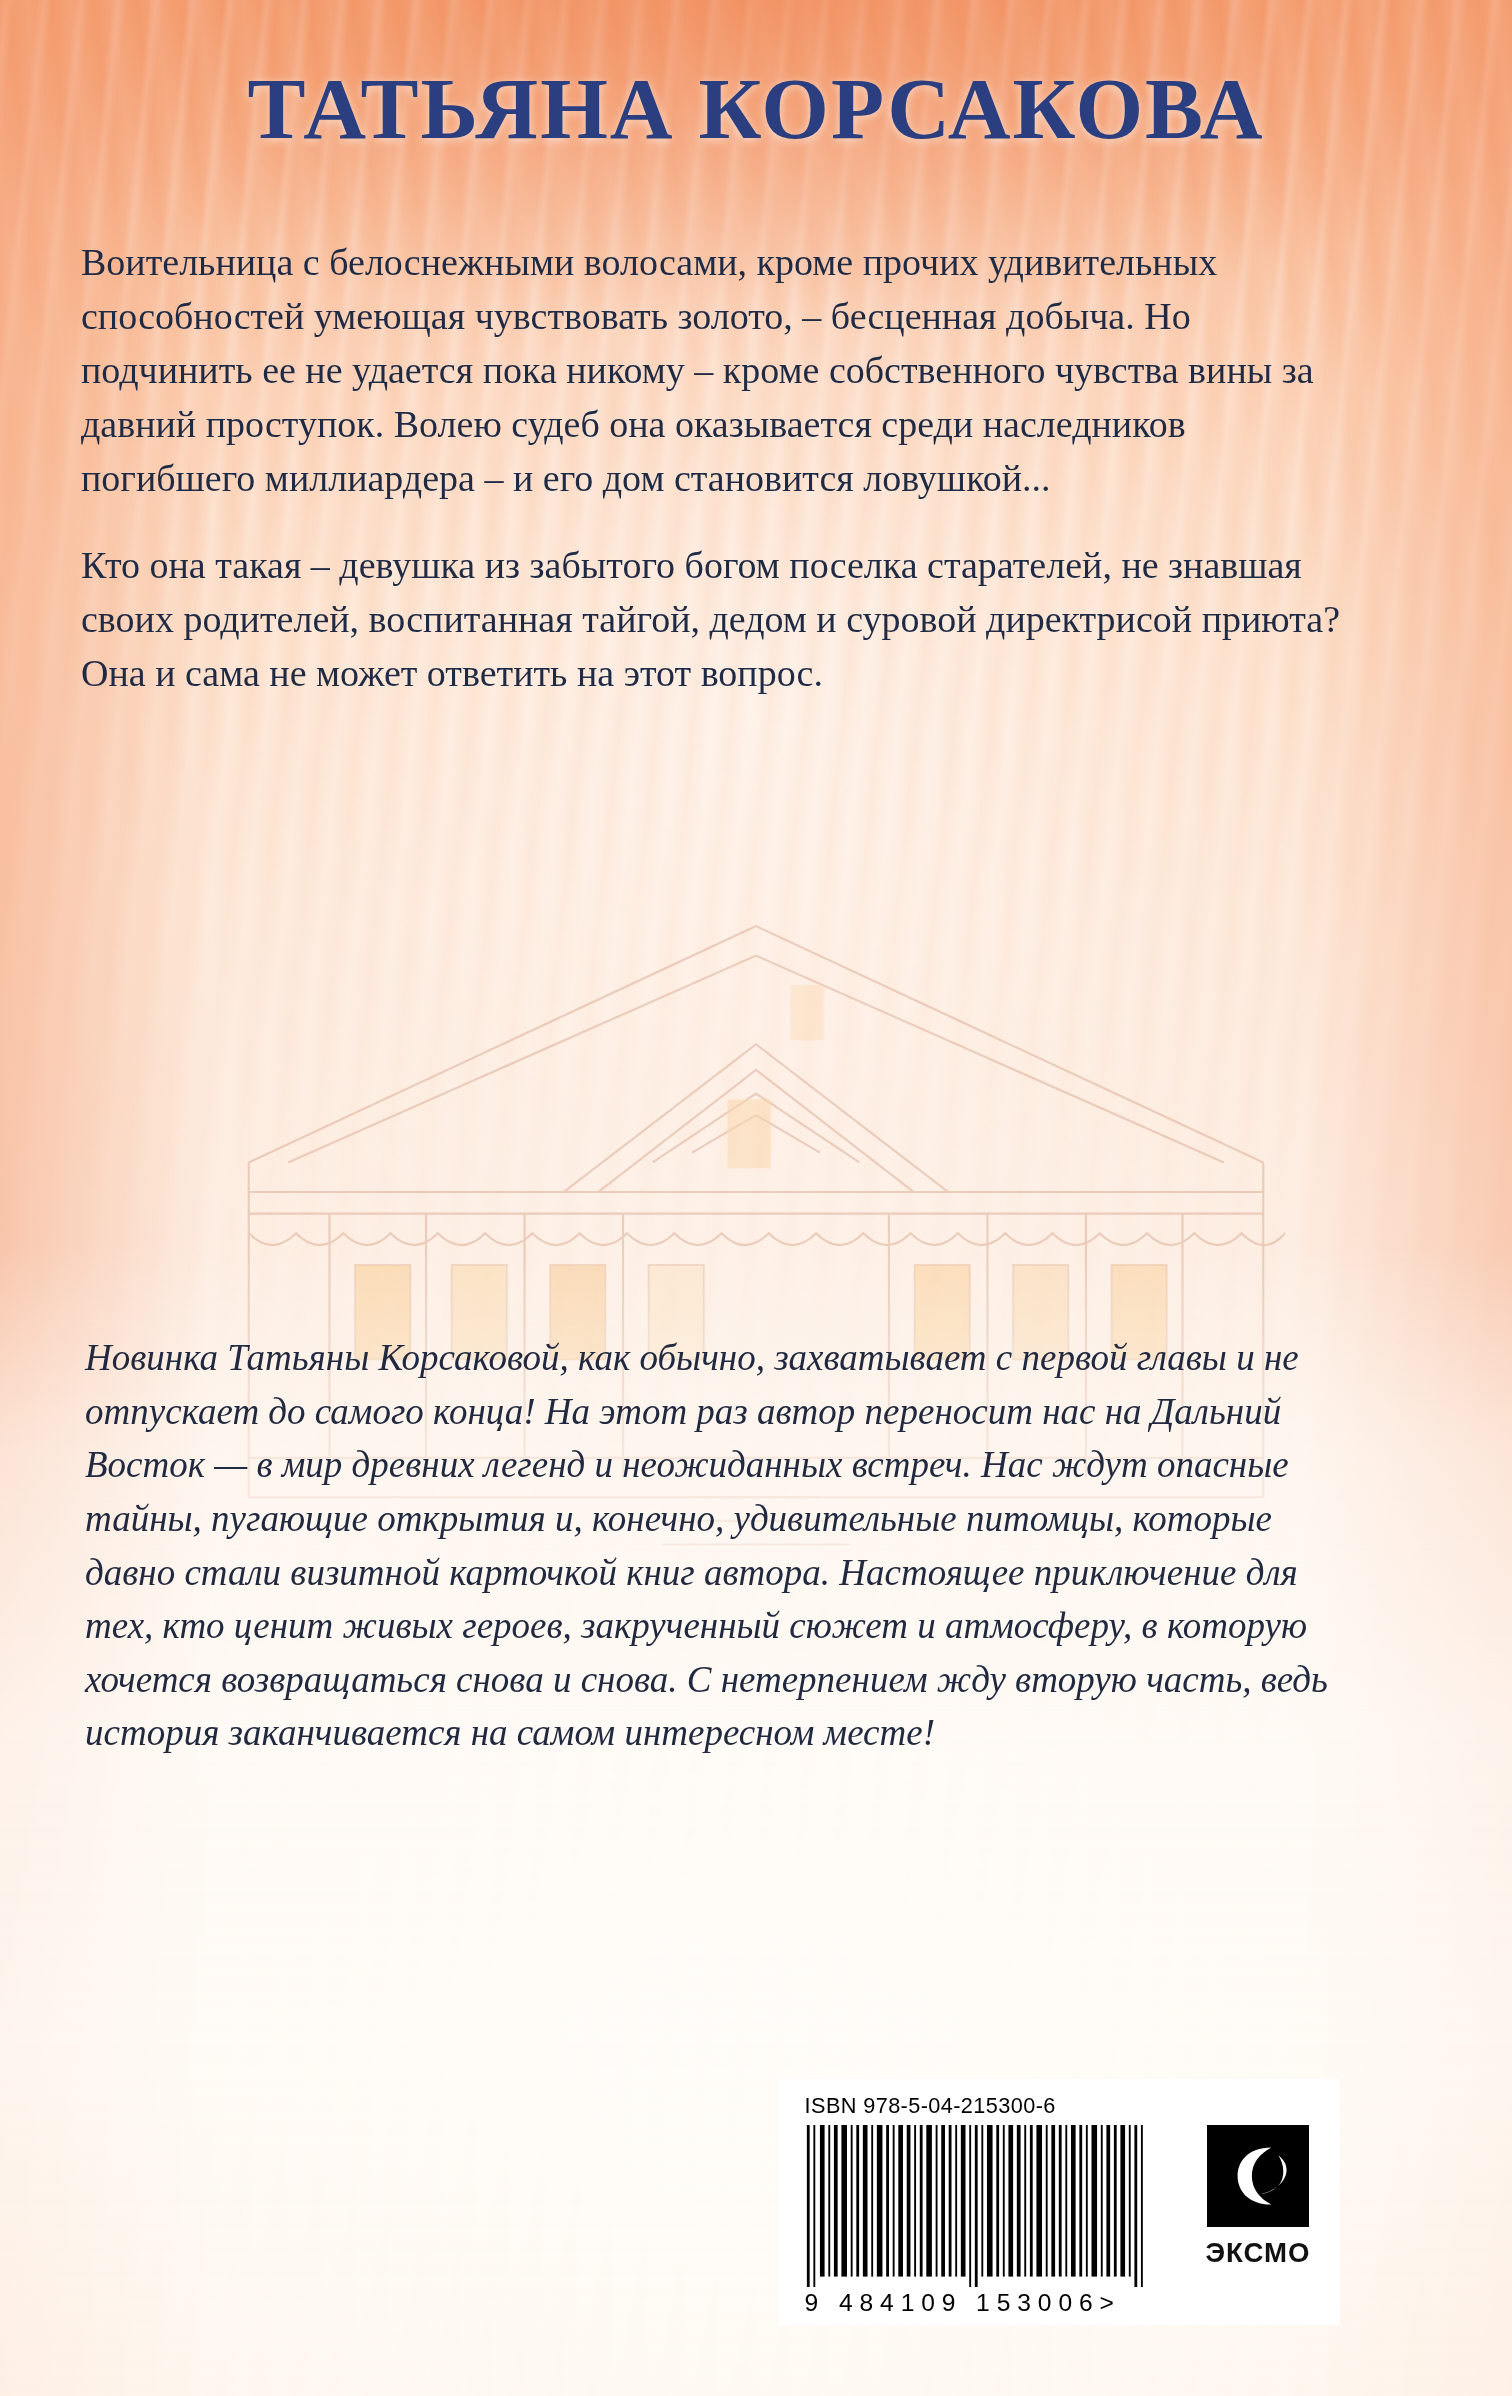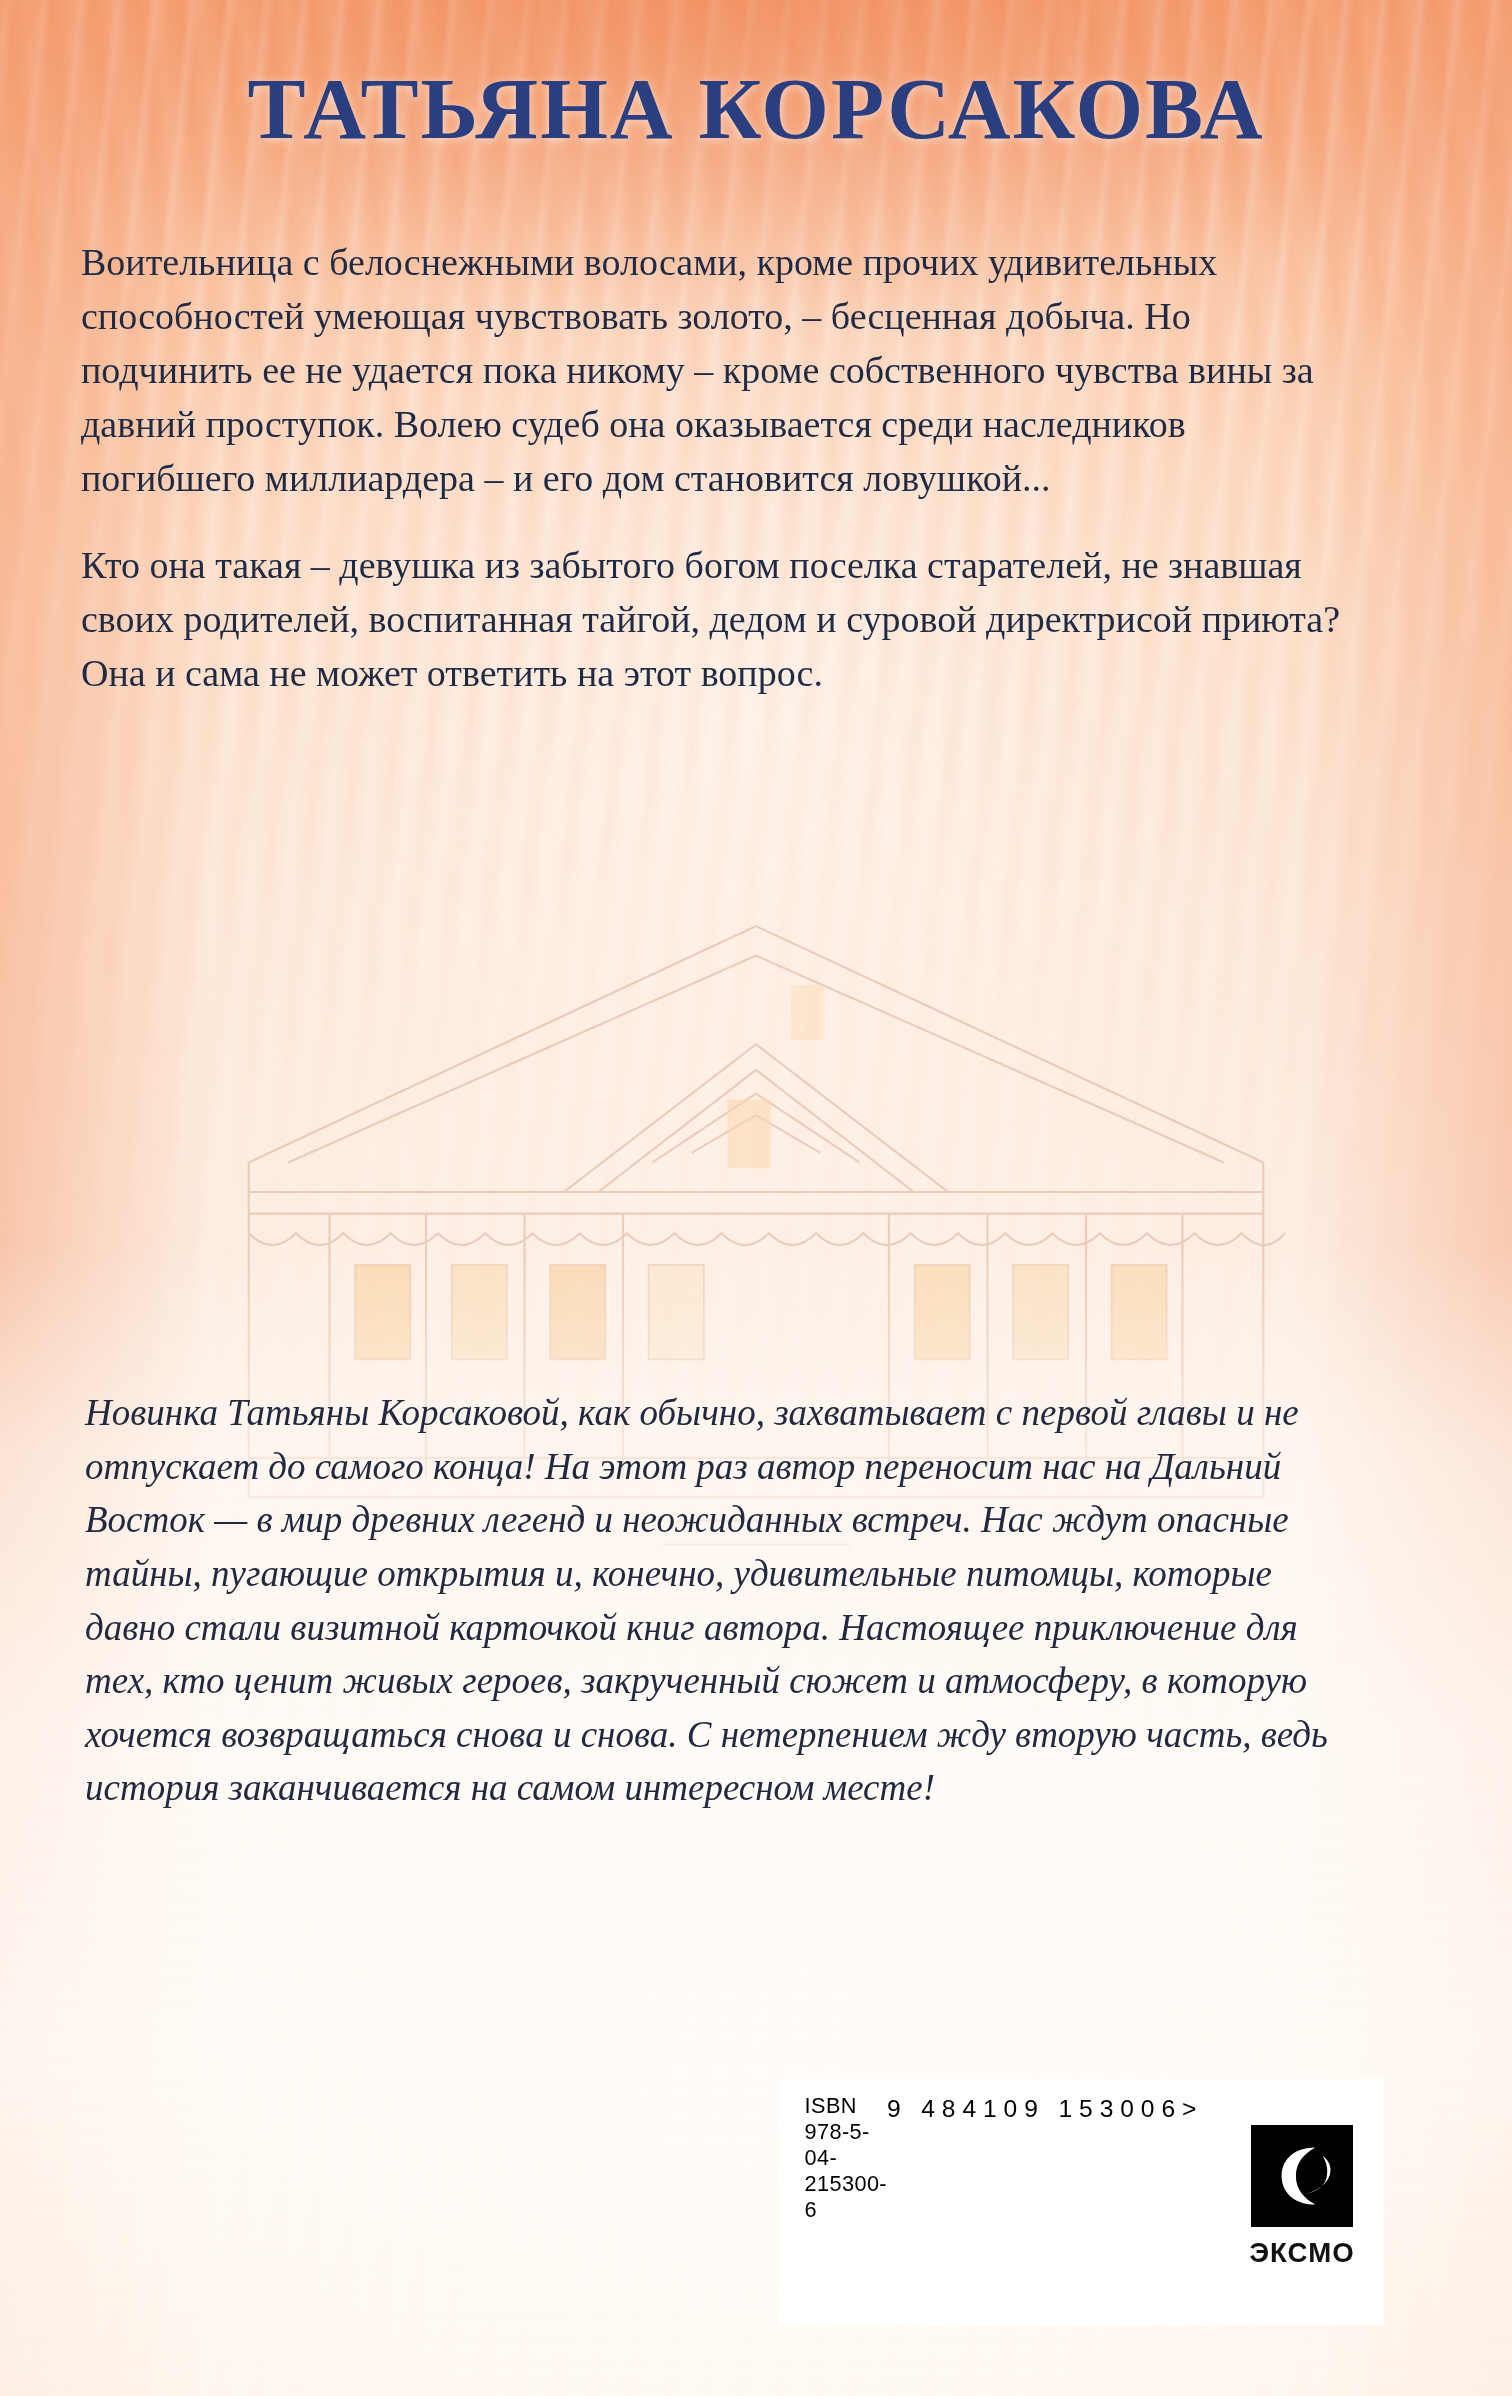--- a/index.html
+++ b/index.html
@@ -117,21 +117,21 @@
     color: #1f2a45;
     font-size: 38px;
     line-height: 1.42;
   }
   .blurb p { margin: 0 0 33px 0; }
   .blurb p:last-child { margin-bottom: 0; }
 
   .review {
     position: absolute;
     left: 85px;
-    top: 1386px;
+    top: 1331px;
     width: 1271px;
     color: #20293f;
     font-style: italic;
     font-size: 37px;
     line-height: 1.45;
   }
   .review p { margin: 0; }
 
   .reviewer {
     position: absolute;
@@ -160,20 +160,21 @@
     width: 561px;
     height: 246px;
     background: #ffffff;
     display: flex;
     align-items: stretch;
   }
   .barcode-area {
     flex: 1 1 auto;
     padding: 13.8px 15.8px 7.9px 25.6px;
     display: flex;
+    flex-direction: column;
   }
   .isbn-text {
     font-family: "Liberation Sans", sans-serif;
     font-size: 21.7px;
     color: #000;
     letter-spacing: 0.4px;
     margin-bottom: 5.9px;
   }
   .bars {
     flex: 1 1 auto;

